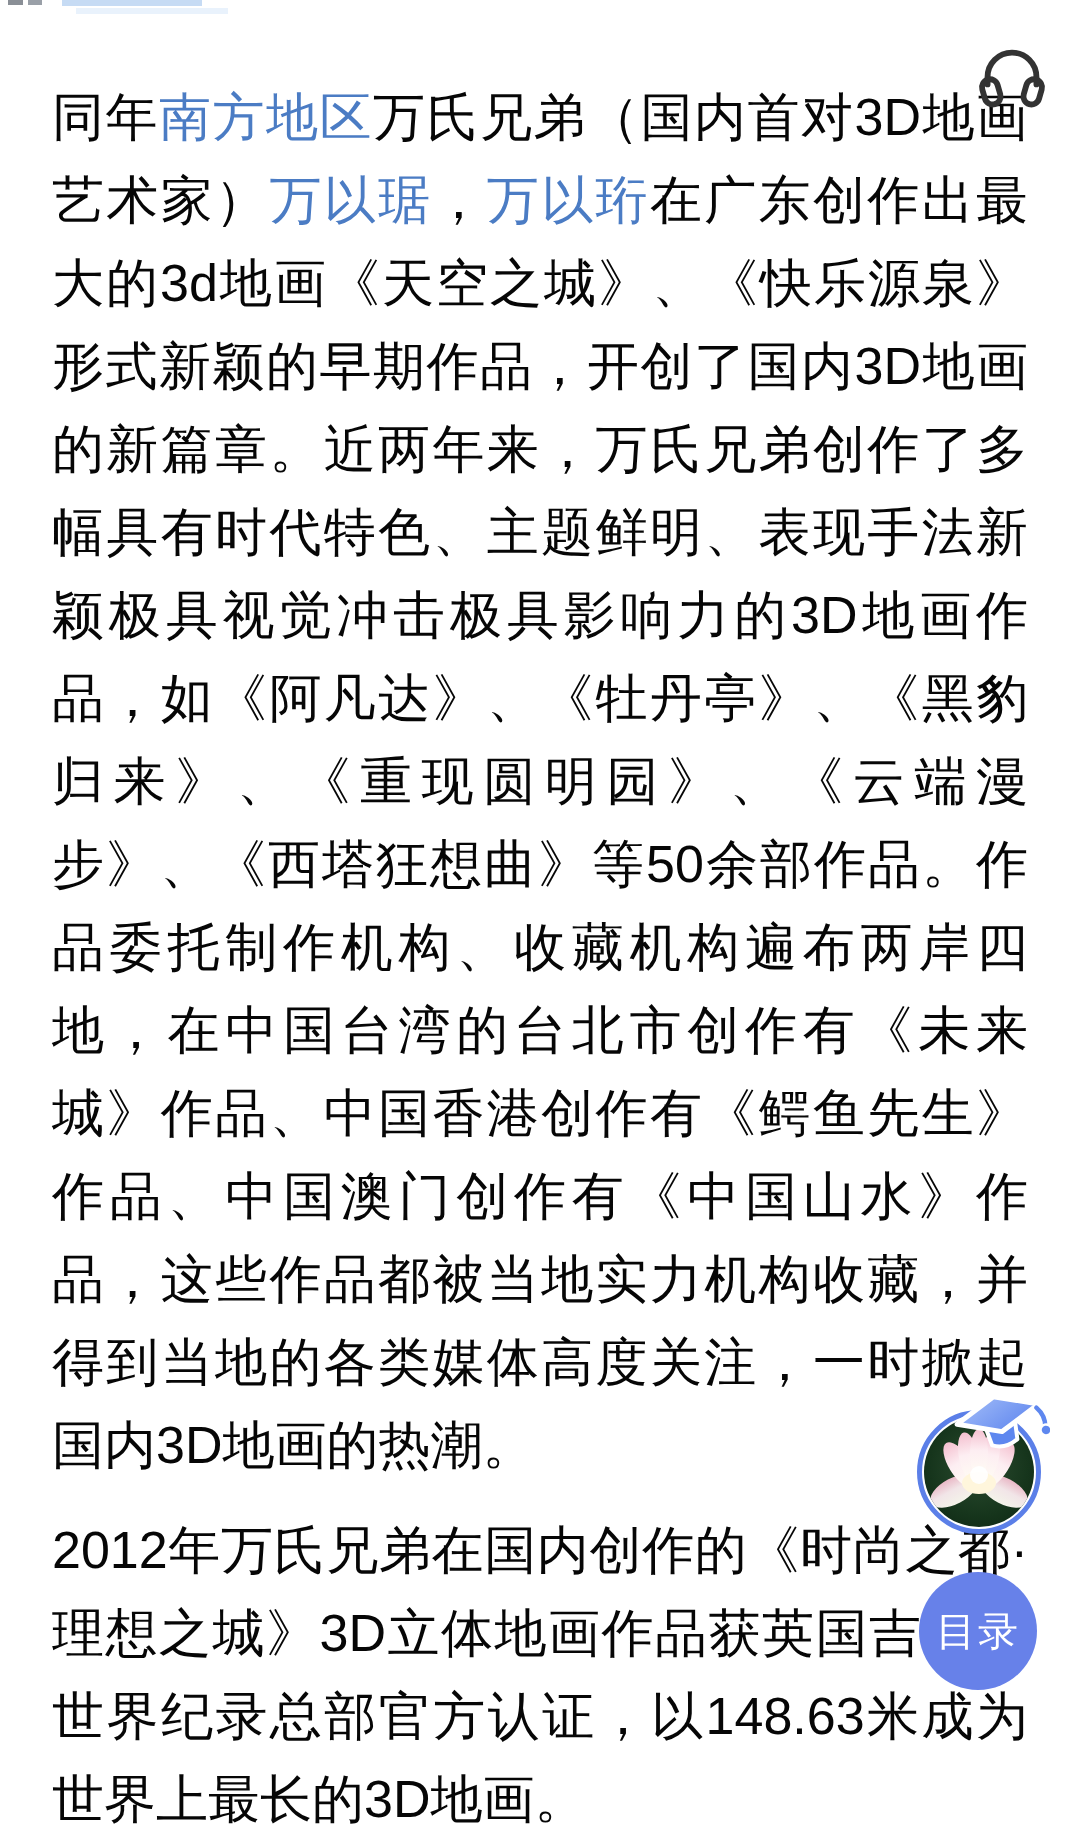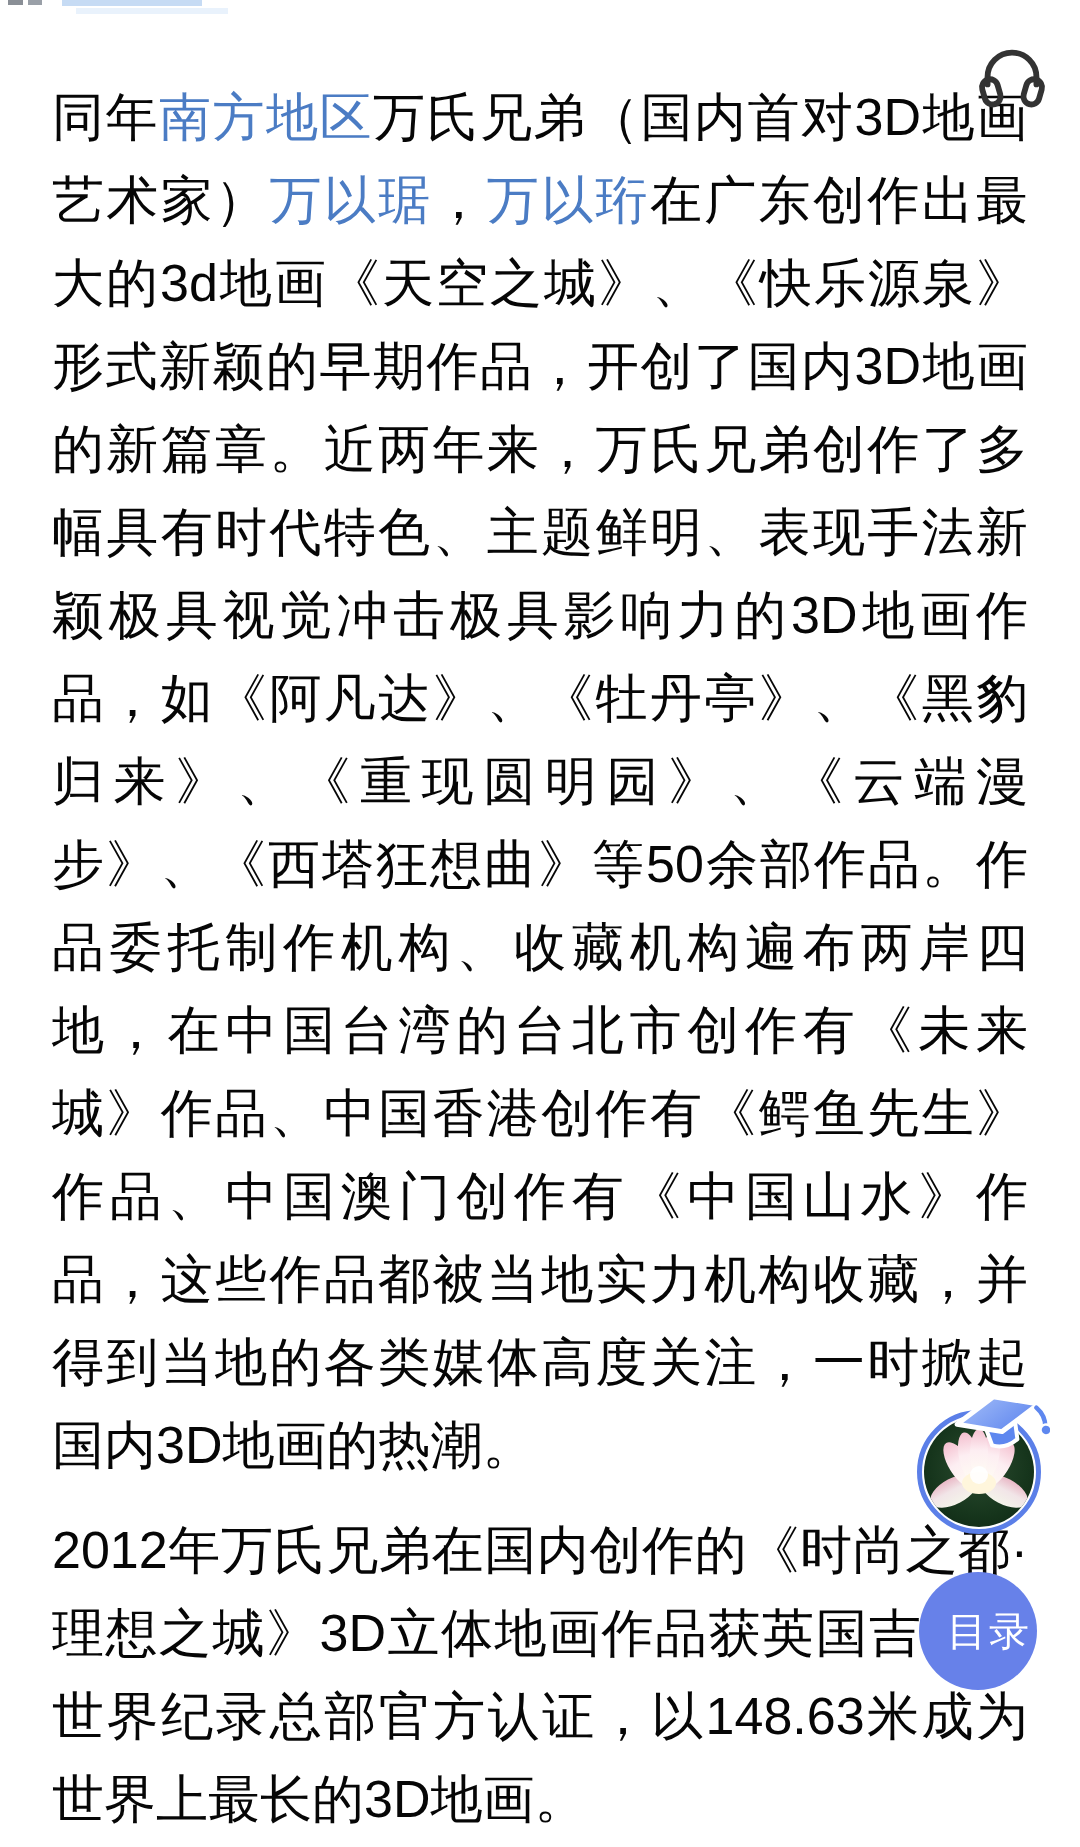--- a/index.html
+++ b/index.html
@@ -65,21 +65,21 @@
     z-index:6;pointer-events:none;
   }
 
   
   .toc-button{
     position:absolute;left:919px;top:1572px;width:118px;height:118px;
     border-radius:50%;
     background:var(--toc,#6781e9);
     color:#ffffff;
     border:none;
-    display:flex;align-items:center;justify-content:flex-end;
+    display:flex;align-items:center;justify-content:center;
     font-size:40px;letter-spacing:2px;
     font-family:"Liberation Sans", sans-serif;
     cursor:pointer;
     z-index:7;
   }
 </style>
 </head>
 <body>
 
 <div class="remnant dark1"></div>

